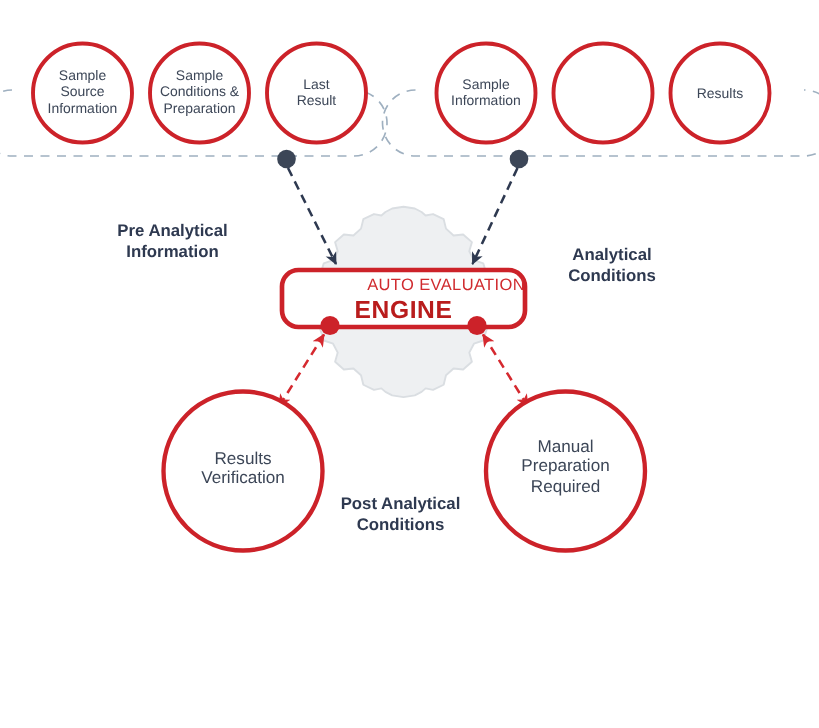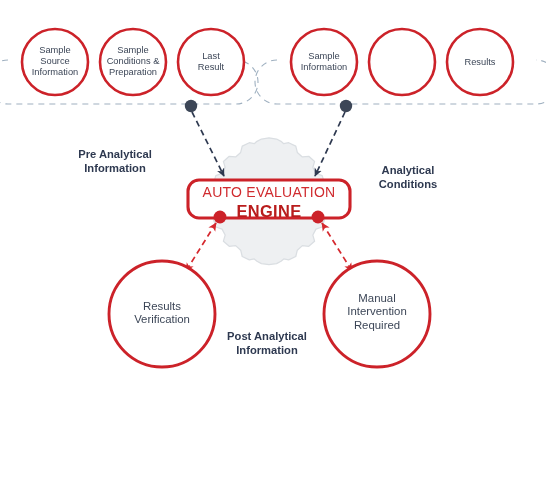--- a/index.html
+++ b/index.html
@@ -52,23 +52,24 @@
     position: absolute;
     text-align: center;
     width: 162px;
     left: 188px;
     top: 184px;
     pointer-events: none;
   }
   .engine-line1 {
     display: block;
     color: #d02b2f;
-    font-size: 14px;
+    font-size: 11px;
     letter-spacing: 0.25px;
     line-height: 1.25;
+    text-align: right;
   }
   .engine-line2 {
     display: block;
     color: #b91c1c;
     font-size: 16.4px;
     font-weight: bold;
     letter-spacing: 0.4px;
     line-height: 1.15;
   }
 </style>
@@ -143,28 +144,28 @@
   <div class="node-label top-label" style="left:171px; top:51px; width:80px;">Last
 Result</div>
 
   <div class="node-label top-label" style="left:284px; top:51px; width:80px;">Sample
 Information</div>
   <div class="node-label top-label" style="left:440px; top:57px; width:80px;">Results</div>
 
   <div class="node-label bottom-label" style="left:102px; top:300px; width:120px;">Results
 Verification</div>
   <div class="node-label bottom-label" style="left:317px; top:292px; width:120px;">Manual
-Intervention
+Preparation
 Required</div>
 
   <div class="group-label" style="left:55px; top:147px; width:120px;">Pre Analytical
 Information</div>
   <div class="group-label" style="left:348px; top:163px; width:120px;">Analytical
 Conditions</div>
   <div class="group-label" style="left:207px; top:329px; width:120px;">Post Analytical
-Information</div>
+Conditions</div>
 
   <div class="engine-text">
     <span class="engine-line1">AUTO EVALUATION</span>
     <span class="engine-line2">ENGINE</span>
   </div>
 
 </div>
 
 </body></html>

